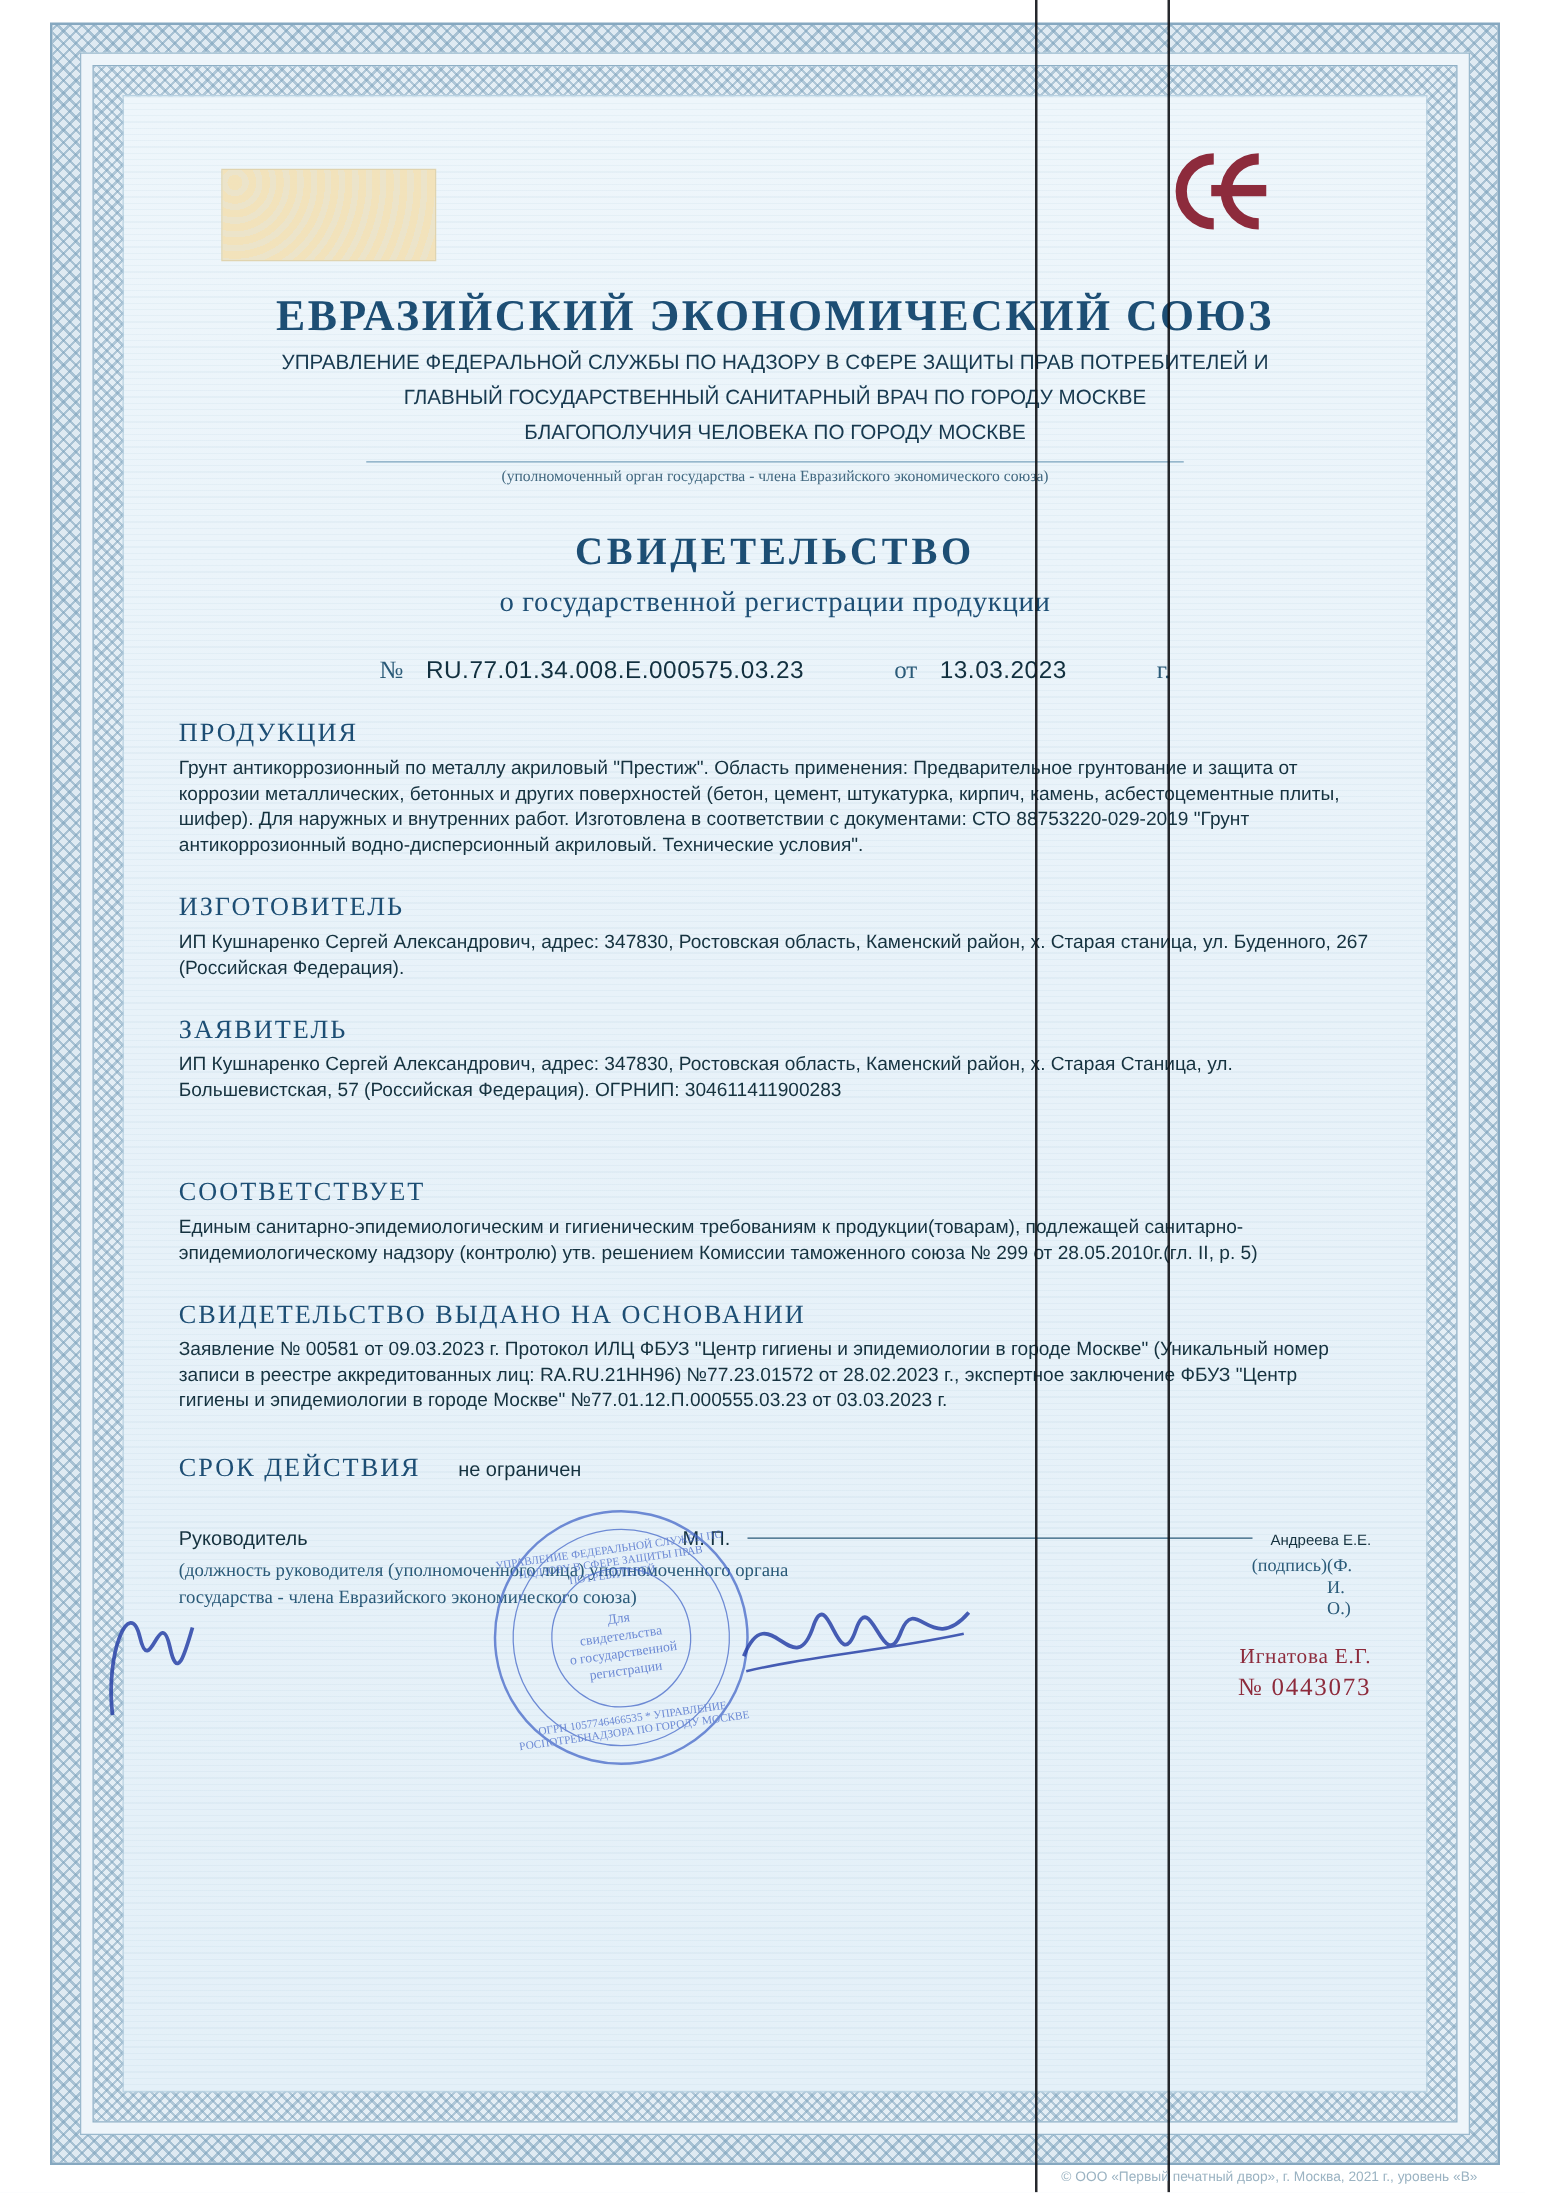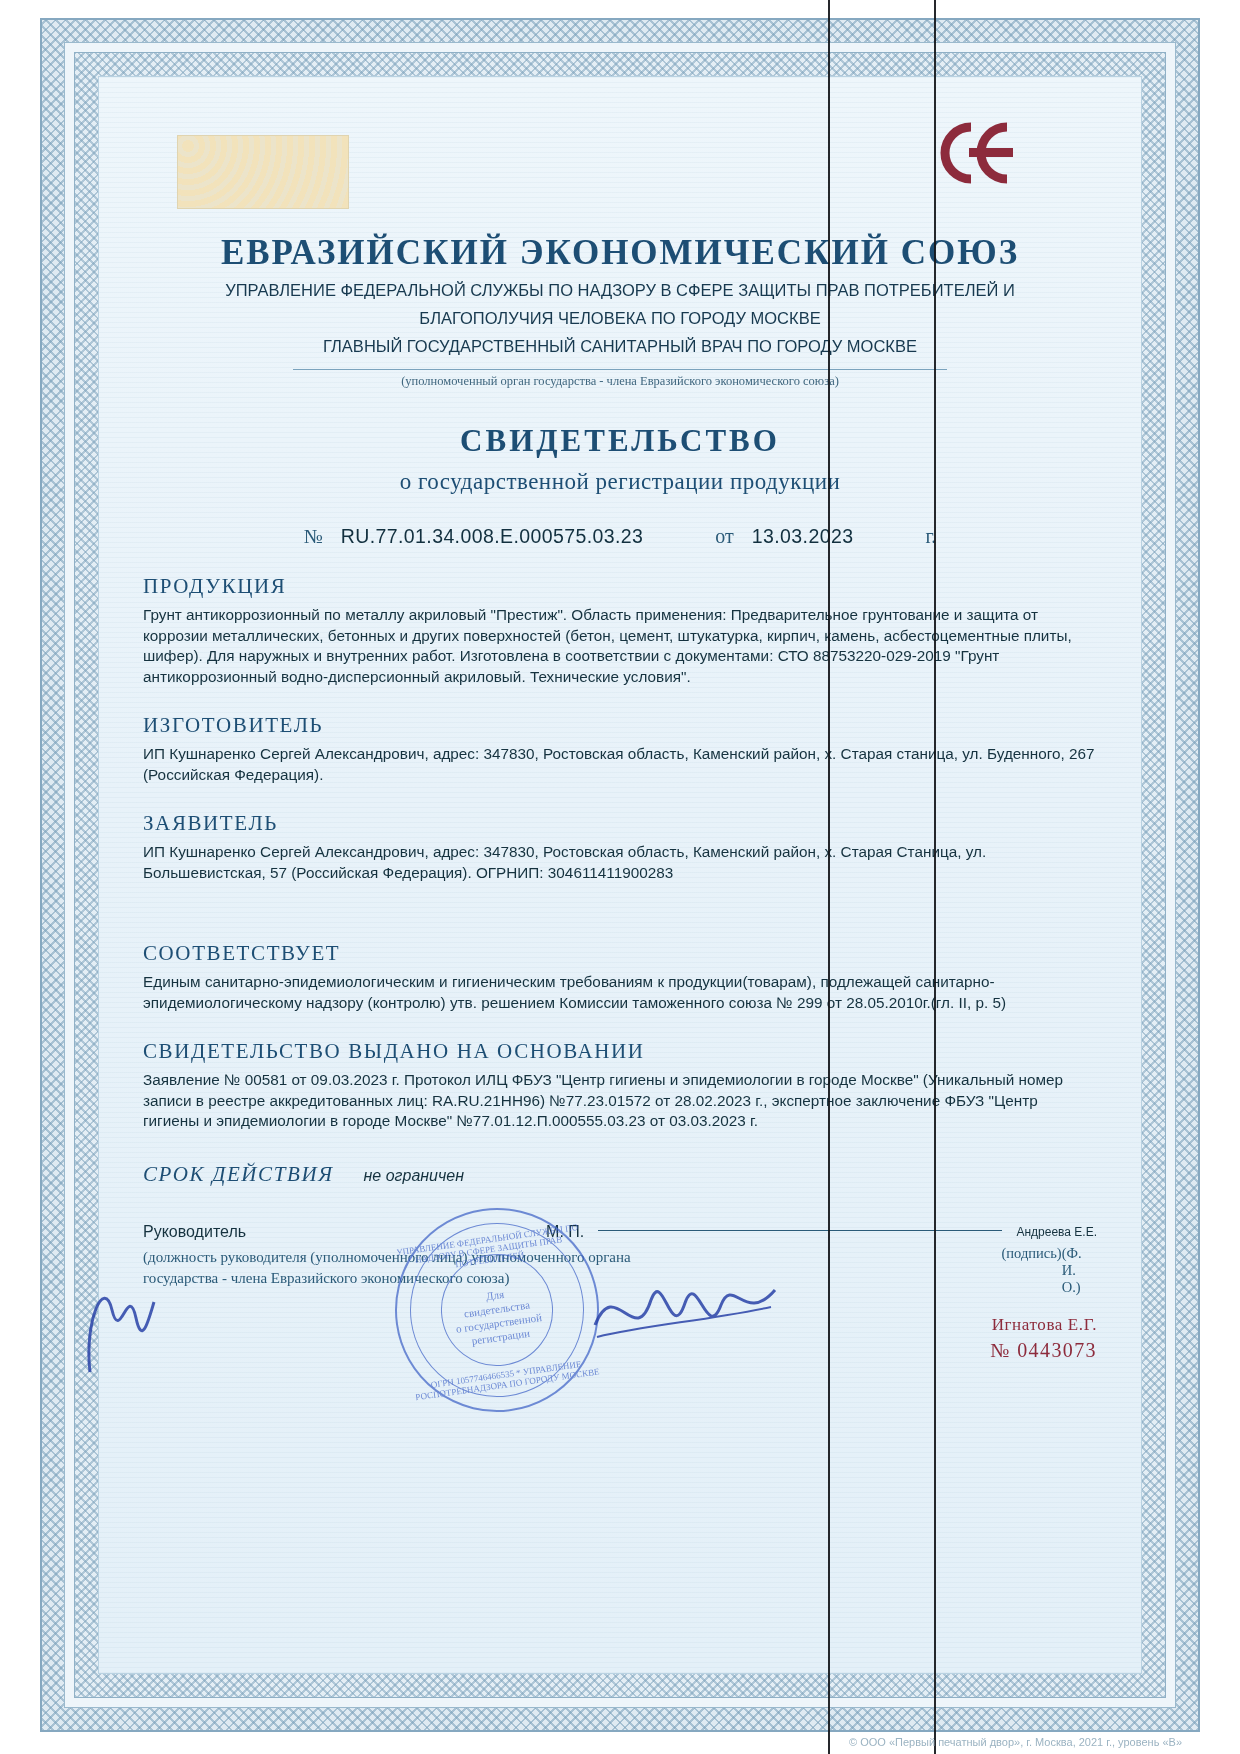--- a/index.html
+++ b/index.html
@@ -95,21 +95,21 @@
   .sec-title{
     font-family:"Liberation Serif",serif;font-size:21px;color:#1d4e74;
     letter-spacing:1.6px;margin-bottom:6px;
   }
   .sec-body{
     font-size:15.3px;line-height:20.5px;color:#15323f;text-align:left;
   }
 
   
   .sig-area{margin-top:30px;position:relative;height:190px;}
-  .term-row{display:flex;align-items:baseline;gap:30px;font-style:italic;}
+  .term-row{display:flex;align-items:baseline;gap:30px;}
   .term-val{font-size:16px;color:#15323f;}
   .sig-line{
     display:flex;align-items:center;justify-content:space-between;
     margin-top:36px;
   }
   .sig-left{font-size:16px;color:#15323f;}
   .mp{font-size:16px;color:#15323f;margin-left:300px;}
   .sig-underline{
     flex:1;border-bottom:1px solid #2a5a78;margin:0 14px 4px 14px;height:1px;
   }
@@ -195,22 +195,22 @@
         </g>
         <rect x="54" y="35" width="44" height="9" fill="#8d2b3c"></rect>
       </svg>
     </div>
 
     <div class="content">
 
       <div class="title-block">
         <h1 class="eaeu">ЕВРАЗИЙСКИЙ ЭКОНОМИЧЕСКИЙ СОЮЗ</h1>
         <div class="org-line">УПРАВЛЕНИЕ ФЕДЕРАЛЬНОЙ СЛУЖБЫ ПО НАДЗОРУ В СФЕРЕ ЗАЩИТЫ ПРАВ ПОТРЕБИТЕЛЕЙ И</div>
+        <div class="org-line">ГЛАВНЫЙ ГОСУДАРСТВЕННЫЙ САНИТАРНЫЙ ВРАЧ ПО ГОРОДУ МОСКВЕ</div>
         <div class="org-line">БЛАГОПОЛУЧИЯ ЧЕЛОВЕКА ПО ГОРОДУ МОСКВЕ</div>
-        <div class="org-line">ГЛАВНЫЙ ГОСУДАРСТВЕННЫЙ САНИТАРНЫЙ ВРАЧ ПО ГОРОДУ МОСКВЕ</div>
         <div class="hr-thin"></div>
         <div class="sub-note">(уполномоченный орган государства - члена Евразийского экономического союза)</div>
 
         <h2 class="cert">СВИДЕТЕЛЬСТВО</h2>
         <div class="cert-sub">о государственной регистрации продукции</div>
 
         <div class="numrow">
           <span class="lbl">№</span>
           <span class="val">RU.77.01.34.008.Е.000575.03.23</span>
           <span class="spacer"></span>

